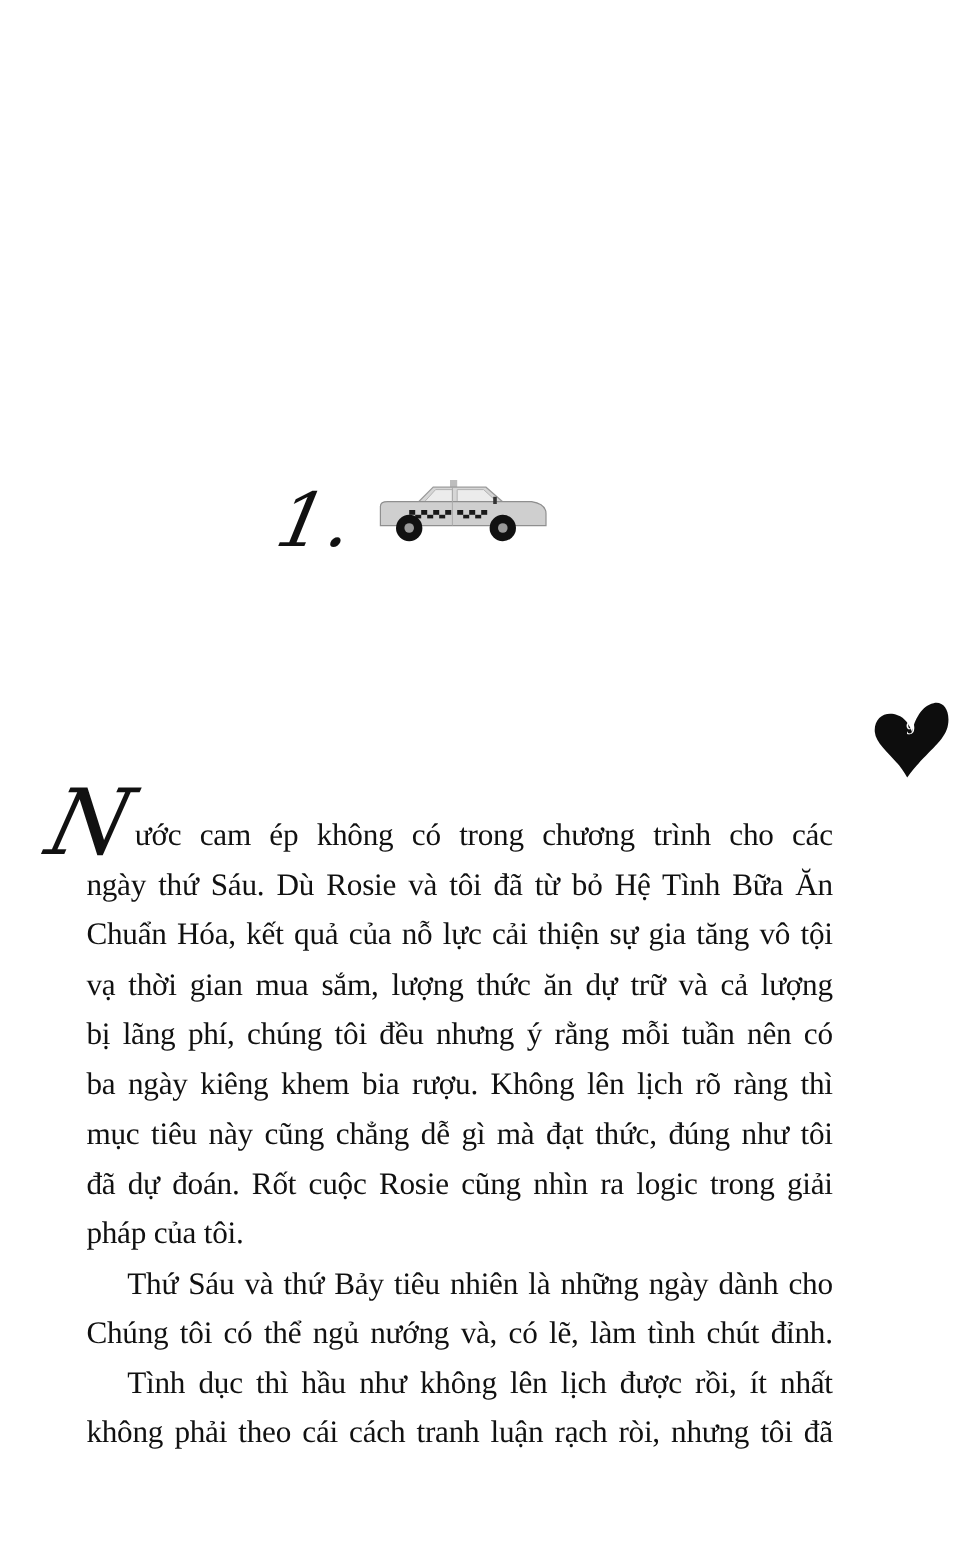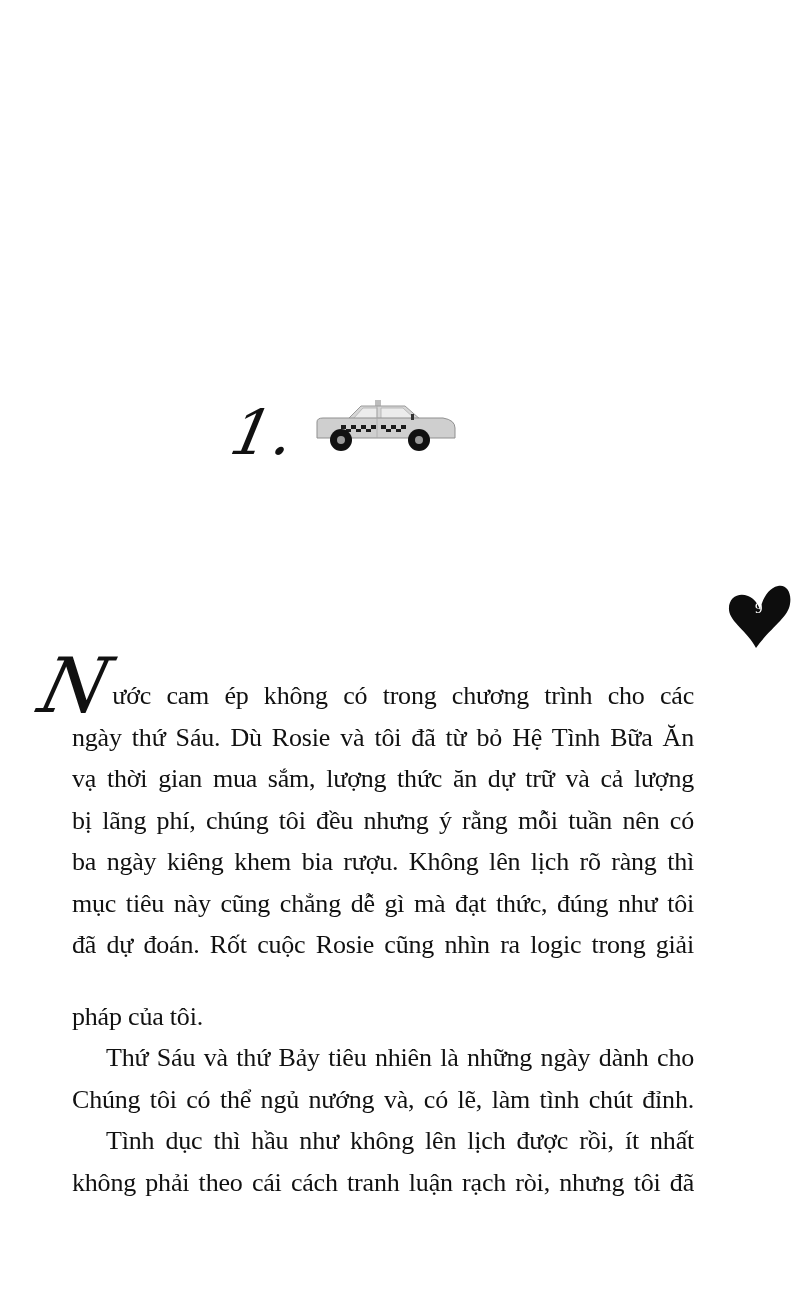--- a/index.html
+++ b/index.html
@@ -69,21 +69,21 @@
       margin: 0;
       text-align: justify;
       text-align-last: justify;
     }
     .line {
       display: block;
       text-align: justify;
       text-align-last: justify;
       white-space: nowrap;
     }
-    .line.short { text-align-last: left; margin-top: 30px; }
+    .line.short { text-align-last: left; }
     .line.indent { padding-left: 34px; }
     .drop-cap {
       font-family: "DejaVu Serif", serif;
       font-style: italic;
       font-size: 76px;
       line-height: 1;
       display: inline-block;
       transform: skewX(-14deg) translateY(8px);
       margin-left: -28px;
       margin-right: 2px;
@@ -151,20 +151,21 @@
   </div>
 
   <div class="body-text">
 
     <div class="para">
       <span class="first-line">
         <span class="drop-cap">N</span>
         <span class="rest">ước cam ép không có trong chương trình cho các</span>
       </span>
       <span class="line">ngày thứ Sáu. Dù Rosie và tôi đã từ bỏ Hệ Tình Bữa Ăn</span>
+      <span class="line">Chuẩn Hóa, kết quả của nỗ lực cải thiện sự gia tăng vô tội</span>
       <span class="line">vạ thời gian mua sắm, lượng thức ăn dự trữ và cả lượng</span>
       <span class="line">bị lãng phí, chúng tôi đều nhưng ý rằng mỗi tuần nên có</span>
       <span class="line">ba ngày kiêng khem bia rượu. Không lên lịch rõ ràng thì</span>
       <span class="line">mục tiêu này cũng chẳng dễ gì mà đạt thức, đúng như tôi</span>
       <span class="line">đã dự đoán. Rốt cuộc Rosie cũng nhìn ra logic trong giải</span>
       <span class="line short">pháp của tôi.</span>
     </div>
 
     <div class="para">
       <span class="line indent">Thứ Sáu và thứ Bảy tiêu nhiên là những ngày dành cho</span>

